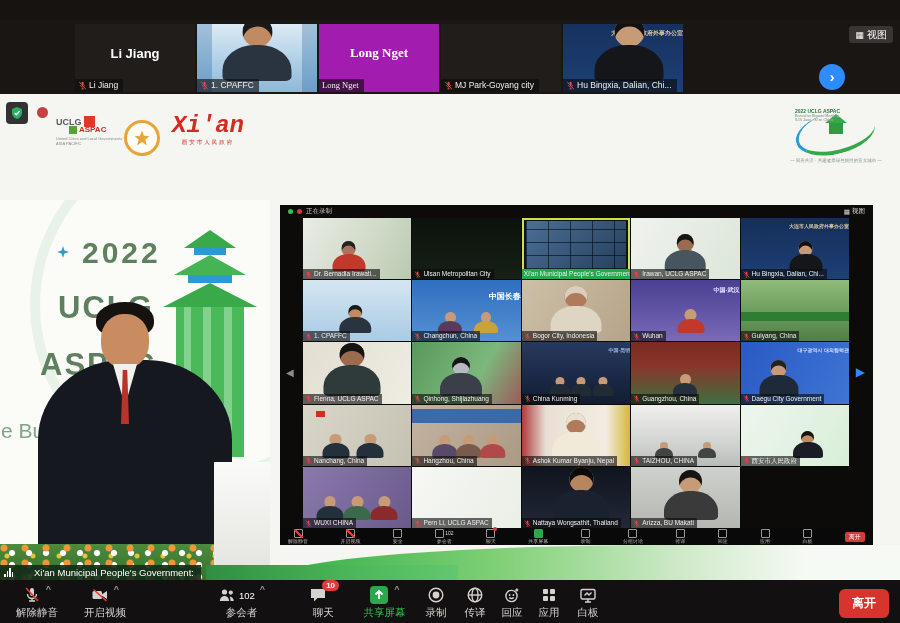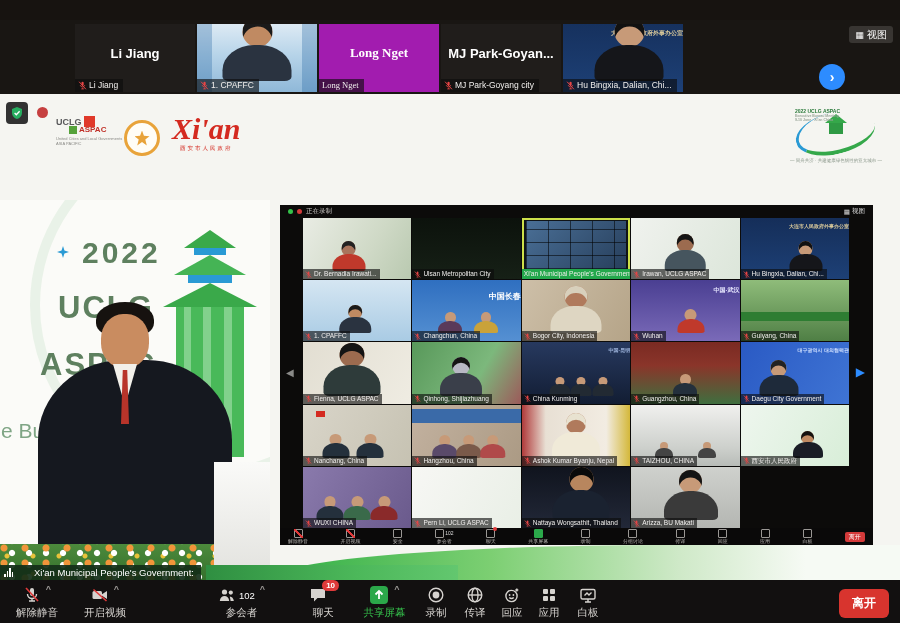--- a/index.html
+++ b/index.html
@@ -44,21 +44,21 @@
   .ul-t1{font-size:9px;font-weight:700;color:#58585a}
   .ul-red{width:11px;height:11px;background:#e0392a}
   .ul-mid{display:flex;align-items:center;gap:2px;margin-left:13px;margin-top:-2px}
   .ul-green{width:8px;height:8px;background:#55a23a}
   .ul-t2{font-size:8px;font-weight:700;color:#c03028}
   .ul-sub{font-size:4px;color:#8c8c88;margin-top:2px;line-height:1.25}
   .seal{position:absolute;left:124px;top:26px;width:36px;height:36px;border-radius:50%;border:3px solid #e8a33a;
     background:#fffdf6;display:flex;align-items:center;justify-content:center;box-sizing:border-box}
   .seal-core{width:15px;height:15px;background:#e8a33a;clip-path:polygon(50% 0,63% 35%,100% 38%,72% 60%,82% 100%,50% 76%,18% 100%,28% 60%,0 38%,37% 35%)}
   .xian{position:absolute;left:172px;top:20px;text-align:center}
-  .xian-t{font-family:Liberation Serif, serif;font-style:italic;font-weight:700;font-size:30px;color:#d42a20;line-height:1}
+  .xian-t{font-family:Liberation Mono, monospace;font-style:italic;font-weight:700;font-size:24px;color:#d42a20;line-height:1}
   .xian-s{font-size:5.5px;color:#d42a20;letter-spacing:2px;margin-top:1px}
   .event-logo{position:absolute;left:780px;top:12px;width:112px;text-align:center}
   .ev-swoosh{position:relative;width:86px;height:48px;margin:0 auto}
   .ev-swoosh::before{content:"";position:absolute;left:2px;top:6px;width:78px;height:38px;
     border-bottom:4px solid #35a84a;border-left:3px solid #2a9ad4;border-radius:50%;transform:rotate(-14deg)}
   .ev-pag{position:absolute;left:32px;top:8px;width:0;height:0;border-left:11px solid transparent;border-right:11px solid transparent;border-bottom:9px solid #35a84a}
   .ev-base{position:absolute;left:36px;top:17px;width:14px;height:11px;background:#2f9a44}
   .ev-t{position:absolute;left:2px;top:2px;font-size:5px;font-weight:700;color:#2a7a3a;text-align:left;line-height:1.2}
   .ev-sub{font-size:3.5px;color:#9aa69a;line-height:1.2}
   .ev-theme{font-size:4.5px;color:#8a978a;margin-top:4px;white-space:nowrap}
@@ -195,21 +195,20 @@
             <span>1. CPAFFC</span>
           </div>
         </div>
         <div class="stile" style="background: #a21caf; font-family: Liberation Serif, serif;">
           <div class="tcenter">Long Nget</div>
           <div class="vlabel">
             <span>Long Nget</span>
           </div>
         </div>
         <div class="stile" style="background: rgb(32, 29, 27);">
-          <div class="tcenter">MJ Park-Goyan...</div>
           <div class="vlabel">
             <span class="mic">
               <svg width="9" height="9" viewBox="0 0 10 10">
                 <rect x="3.9" y="0.8" width="2.4" height="4.6" rx="1.2" fill="#e84545"></rect>
                 <path d="M2.4 4.6a2.7 2.7 0 0 0 5.2 0" fill="none" stroke="#e84545" stroke-width="0.9"></path>
                 <path d="M5.1 7.4v1.4M3.6 8.8h3" stroke="#e84545" stroke-width="0.9"></path>
                 <path d="M1.2 0.8 8.8 9.2" stroke="#e84545" stroke-width="1.1"></path>
               </svg>
             </span>
             <span>MJ Park-Goyang city</span>

